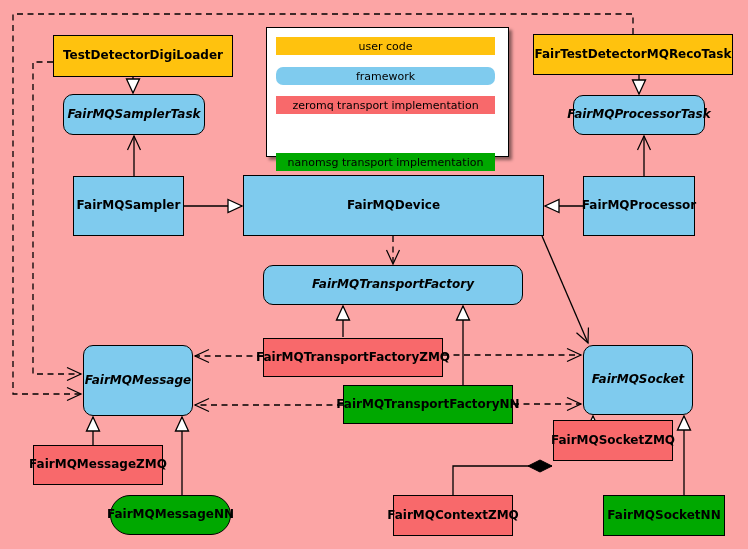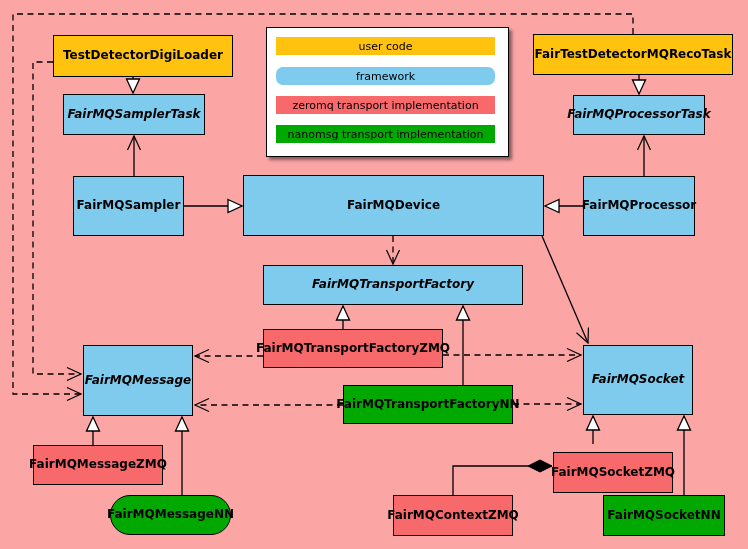--- a/index.html
+++ b/index.html
@@ -8,21 +8,21 @@
     font-family:"DejaVu Sans", sans-serif; overflow:hidden;
   }
   svg.edges { position:absolute; left:0; top:0; width:748px; height:549px; }
   .node {
     position:absolute; box-sizing:border-box;
     display:flex; align-items:center; justify-content:center;
     border:1.4px solid #000; color:#000;
     font-size:12px; font-weight:bold; text-align:center; line-height:1.1;
     white-space:nowrap;
   }
-  .abstract { font-style:italic; }
+  .abstract { font-style:italic;border-radius:10px; }
   .legend {
     position:absolute; left:266px; top:27px; width:243px; height:130px;
     box-sizing:border-box; background:#fff; border:1.5px solid #000;
     box-shadow:3px 3px 3px rgba(0,0,0,0.45);
   }
   .legend-item {
     position:absolute; left:9px; width:219px; height:18px;
     display:flex; align-items:center; justify-content:center;
     font-size:11px; font-weight:normal; color:#000; white-space:nowrap;
   }
@@ -71,50 +71,50 @@
     <path class="edge dashed" d="M53,62 L33,62 L33,374 L81,374" marker-end="url(#open)"></path>
     <path class="edge dashed" d="M633,34 L633,14 L13,14 L13,394 L81,394" marker-end="url(#open)"></path>
 
     <path class="edge" d="M453,495 L453,466 L552,466" marker-end="url(#dia)"></path>
   </svg>
 
   <div class="legend">
     <div class="legend-item li-0" style="background-color: rgb(255, 194, 14);">user code</div>
     <div class="legend-item li-1" style="background-color: rgb(127, 203, 238);">framework</div>
     <div class="legend-item li-2" style="background-color: rgb(248, 105, 107);">zeromq transport implementation</div>
-    <div class="legend-item li-3" style="background-color: rgb(0, 168, 0);">nanomsg transport implementation</div>
+    <div class="legend-item li-3" style="background-color: rgb(0, 168, 0); margin-top: 28px;">nanomsg transport implementation</div>
   </div>
 
   <div class="node" style="left: 53px; top: 35px; width: 180px; height: 42px; background-color: rgb(255, 194, 14);">TestDetectorDigiLoader</div>
 
   <div class="node" style="left: 533px; top: 34px; width: 200px; height: 41px; background-color: rgb(255, 194, 14);">FairTestDetectorMQRecoTask</div>
 
   <div class="node abstract" style="left: 63px; top: 94px; width: 142px; height: 41px; background-color: rgb(127, 203, 238);">FairMQSamplerTask</div>
 
   <div class="node abstract" style="left: 573px; top: 95px; width: 132px; height: 40px; background-color: rgb(127, 203, 238);">FairMQProcessorTask</div>
 
   <div class="node" style="left: 73px; top: 176px; width: 111px; height: 60px; background-color: rgb(127, 203, 238);">FairMQSampler</div>
 
   <div class="node" style="left: 243px; top: 175px; width: 301px; height: 61px; background-color: rgb(127, 203, 238);">FairMQDevice</div>
 
   <div class="node" style="left: 583px; top: 176px; width: 112px; height: 60px; background-color: rgb(127, 203, 238);">FairMQProcessor</div>
 
   <div class="node abstract" style="left: 263px; top: 265px; width: 260px; height: 40px; background-color: rgb(127, 203, 238);">FairMQTransportFactory</div>
 
-  <div class="node" style="left: 263px; top: 329px; width: 180px; height: 39px; background-color: rgb(248, 105, 107);">FairMQTransportFactoryZMQ</div>
+  <div class="node" style="left: 263px; top: 338px; width: 180px; height: 39px; background-color: rgb(248, 105, 107);">FairMQTransportFactoryZMQ</div>
 
   <div class="node abstract" style="left: 83px; top: 345px; width: 110px; height: 71px; background-color: rgb(127, 203, 238);">FairMQMessage</div>
 
   <div class="node" style="left: 343px; top: 385px; width: 170px; height: 39px; background-color: rgb(0, 168, 0);">FairMQTransportFactoryNN</div>
 
   <div class="node abstract" style="left: 583px; top: 345px; width: 110px; height: 70px; background-color: rgb(127, 203, 238);">FairMQSocket</div>
 
   <div class="node" style="left: 33px; top: 445px; width: 130px; height: 40px; background-color: rgb(248, 105, 107);">FairMQMessageZMQ</div>
 
   <div class="node" style="left: 110px; top: 495px; width: 121px; height: 40px; background-color: rgb(0, 168, 0); border-radius: 20px;">FairMQMessageNN</div>
 
   <div class="node" style="left: 393px; top: 495px; width: 120px; height: 41px; background-color: rgb(248, 105, 107);">FairMQContextZMQ</div>
 
-  <div class="node" style="left: 553px; top: 452px; width: 120px; height: 41px; background-color: rgb(248, 105, 107);">FairMQSocketZMQ</div>
+  <div class="node" style="left: 553px; top: 420px; width: 120px; height: 41px; background-color: rgb(248, 105, 107);">FairMQSocketZMQ</div>
 
   <div class="node" style="left: 603px; top: 495px; width: 122px; height: 41px; background-color: rgb(0, 168, 0);">FairMQSocketNN</div>
 
 </div>
 
 </body></html>

